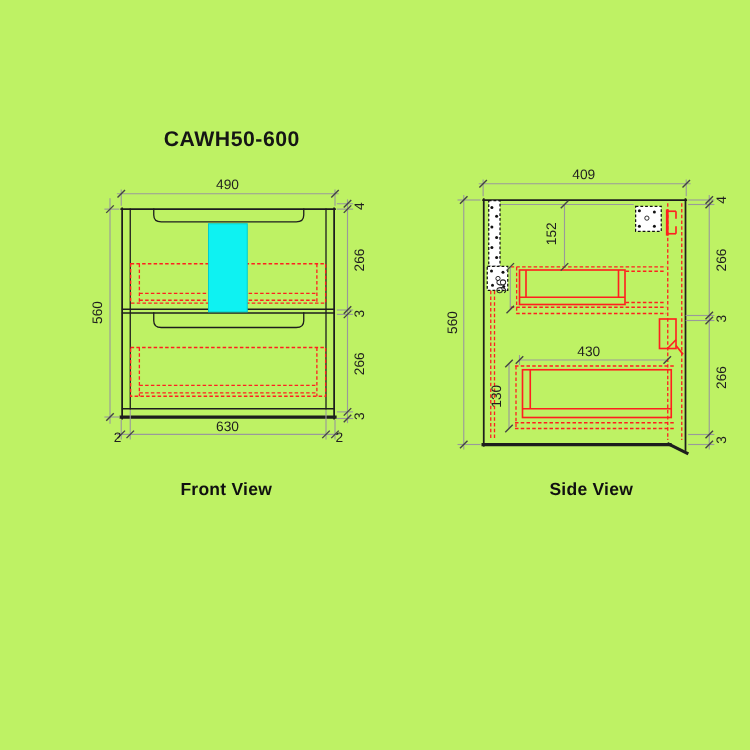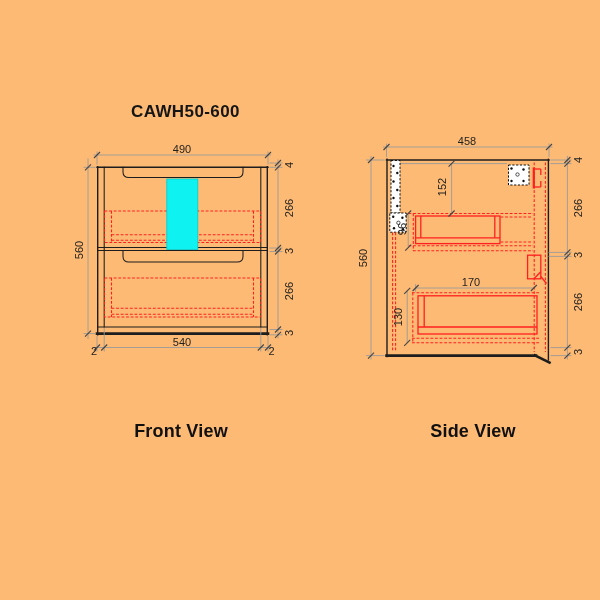--- a/index.html
+++ b/index.html
@@ -1,17 +1,17 @@
 <!DOCTYPE html>
 <html style="--c-outline: #1d1d1d; --c-hidden_parts: #ff1f1f; --c-highlight: #0ef2f2; --c-dimension: #9a9a9a; --c-text: #1f1f1f;"><head>
 <meta charset="utf-8">
 <style>
   html,body{margin:0;padding:0;background:#fff;}
   .sheet{
-    position:relative;width:600px;height:600px;background:#fdba74;overflow:hidden;
+    position:relative;width:600px;height:600px;background:#bef264;overflow:hidden;
     font-family:"Liberation Sans", sans-serif;
   }
   svg{position:absolute;left:0;top:0;}
   
   .k  {stroke:var(--c-outline,#1d1d1d);fill:none;stroke-width:1.4;stroke-linecap:square;}
   .k1 {stroke:var(--c-outline,#1d1d1d);fill:none;stroke-width:1.05;stroke-linecap:square;}
   .k2 {stroke:var(--c-outline,#1d1d1d);fill:none;stroke-width:2.6;stroke-linecap:square;}
   .r  {stroke:var(--c-hidden_parts,#ff1f1f);fill:none;stroke-width:1.05;stroke-dasharray:2.8 1.8;}
   .rs {stroke:var(--c-hidden_parts,#ff1f1f);fill:none;stroke-width:1.3;}
   .d  {stroke:var(--c-dimension,#9a9a9a);fill:none;stroke-width:.9;}
@@ -19,22 +19,22 @@
   .bk {stroke:#111;fill:#fff;stroke-width:1;stroke-dasharray:2.2 1.6;}
   .dot{fill:#111;stroke:none;}
   .oc {stroke:#111;fill:none;stroke-width:.7;}
   
   .dim{
     position:absolute;font-size:11px;line-height:11px;color:var(--c-text,#1f1f1f);
     transform:translate(-50%,-50%);white-space:nowrap;
   }
   .dim.v{transform:translate(-50%,-50%) rotate(-90deg);}
   .caption{
-    position:absolute;font-size:18px;font-weight:bold;color:#101010;
-    transform:translate(-50%,-50%);white-space:nowrap;letter-spacing:.2px;margin-top:40px;
+    position:absolute;font-size:14px;font-weight:bold;color:#101010;
+    transform:translate(-50%,-50%);white-space:nowrap;letter-spacing:.2px;
   }
   .title{
     position:absolute;left:131px;top:102px;font-size:17px;font-weight:600;
     color:#151515;letter-spacing:.4px;white-space:nowrap;
   }
 </style>
 </head>
 <body>
 
 <div class="sheet">
@@ -240,30 +240,30 @@
 
   <div class="title">CAWH50-600</div>
 
   <span class="dim" style="left:182px;top:149px">490</span>
   <span class="dim v" style="left:79px;top:250px">560</span>
   <span class="dim v" style="left:288.5px;top:164.5px">4</span>
   <span class="dim v" style="left:288.5px;top:207.5px">266</span>
   <span class="dim v" style="left:288.5px;top:251px">3</span>
   <span class="dim v" style="left:288.5px;top:291px">266</span>
   <span class="dim v" style="left:288.5px;top:332.5px">3</span>
-  <span class="dim" style="left:182px;top:341.5px">540</span>
+  <span class="dim" style="left:182px;top:341.5px">630</span>
   <span class="dim" style="left:94px;top:350.5px">2</span>
   <span class="dim" style="left:271.5px;top:350.5px">2</span>
   <div class="caption" style="left:181px;top:391px">Front View</div>
 
-  <span class="dim" style="left:467px;top:140.5px">458</span>
+  <span class="dim" style="left:467px;top:140.5px">409</span>
   <span class="dim v" style="left:362.5px;top:257.5px">560</span>
   <span class="dim v" style="left:442px;top:186.5px">152</span>
   <span class="dim v" style="left:401.5px;top:228.5px">96</span>
-  <span class="dim" style="left:471px;top:281.5px">170</span>
+  <span class="dim" style="left:471px;top:281.5px">430</span>
   <span class="dim v" style="left:398px;top:316.5px">130</span>
   <span class="dim v" style="left:577.5px;top:159.5px">4</span>
   <span class="dim v" style="left:577.5px;top:207.5px">266</span>
   <span class="dim v" style="left:577.5px;top:254.5px">3</span>
   <span class="dim v" style="left:577.5px;top:302px">266</span>
   <span class="dim v" style="left:577.5px;top:351.5px">3</span>
   <div class="caption" style="left:473px;top:391px">Side View</div>
 
 </div>
 

